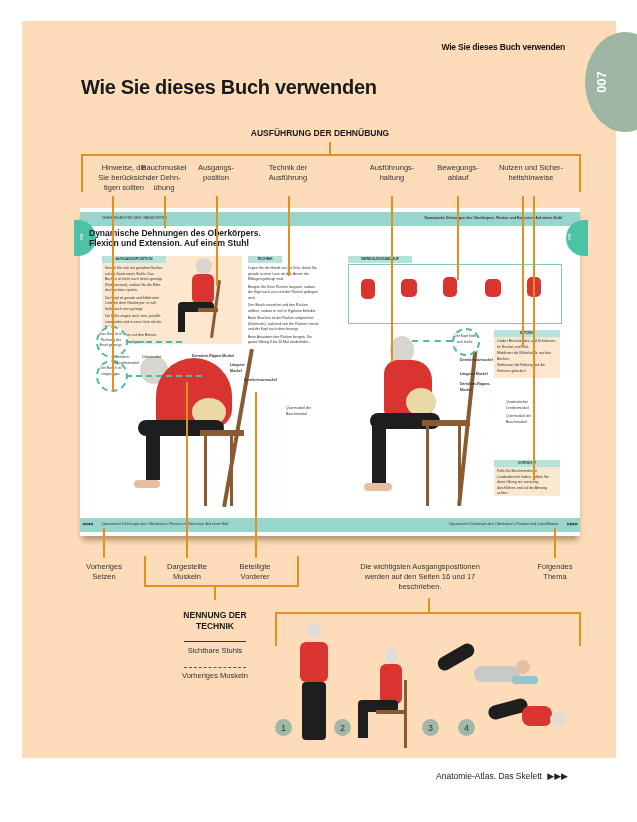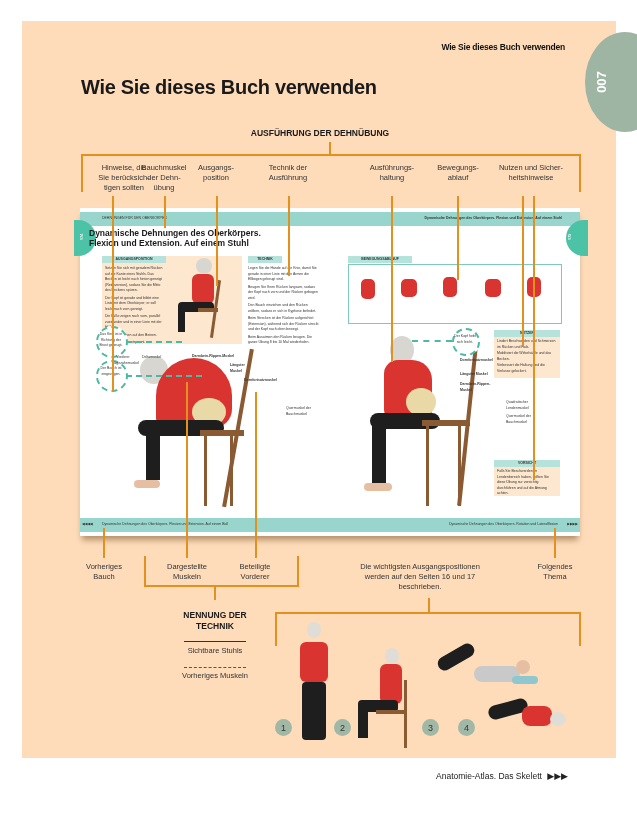--- a/index.html
+++ b/index.html
@@ -175,21 +175,21 @@
 <div class="abs orange" style="left:391px;top:196px;width:2px;height:166px;"></div>
 <div class="abs orange" style="left:457px;top:196px;width:2px;height:84px;"></div>
 <div class="abs orange" style="left:522px;top:196px;width:2px;height:150px;"></div>
 <div class="abs orange" style="left:533px;top:196px;width:2px;height:284px;"></div>
 
 <div class="abs orange" style="left:103px;top:528px;width:2px;height:30px;"></div>
 <div class="abs orange" style="left:186px;top:382px;width:2px;height:176px;"></div>
 <div class="abs orange" style="left:255px;top:392px;width:2px;height:166px;"></div>
 <div class="abs orange" style="left:554px;top:528px;width:2px;height:30px;"></div>
 
-<div class="abs lbl" style="left:78px;top:562px;width:52px;">Vorheriges Bauch</div>
+<div class="abs lbl" style="left:78px;top:562px;width:52px;">Vorheriges Setzen</div>
 <div class="abs lbl" style="left:160px;top:562px;width:54px;">Dargestellte Muskeln</div>
 <div class="abs lbl" style="left:230px;top:562px;width:50px;">Beteiligte Vorderer</div>
 <div class="abs lbl" style="left:350px;top:562px;width:140px;">Die wichtigsten Ausgangspositionen werden auf den Seiten 16 und 17 beschrieben.</div>
 <div class="abs lbl" style="left:530px;top:562px;width:50px;">Folgendes Thema</div>
 
 <div class="abs orange" style="left:144px;top:556px;width:2px;height:30px;"></div>
 <div class="abs orange" style="left:297px;top:556px;width:2px;height:30px;"></div>
 <div class="abs orange" style="left:144px;top:585px;width:155px;height:2px;"></div>
 <div class="abs orange" style="left:214px;top:586px;width:2px;height:14px;"></div>
 

